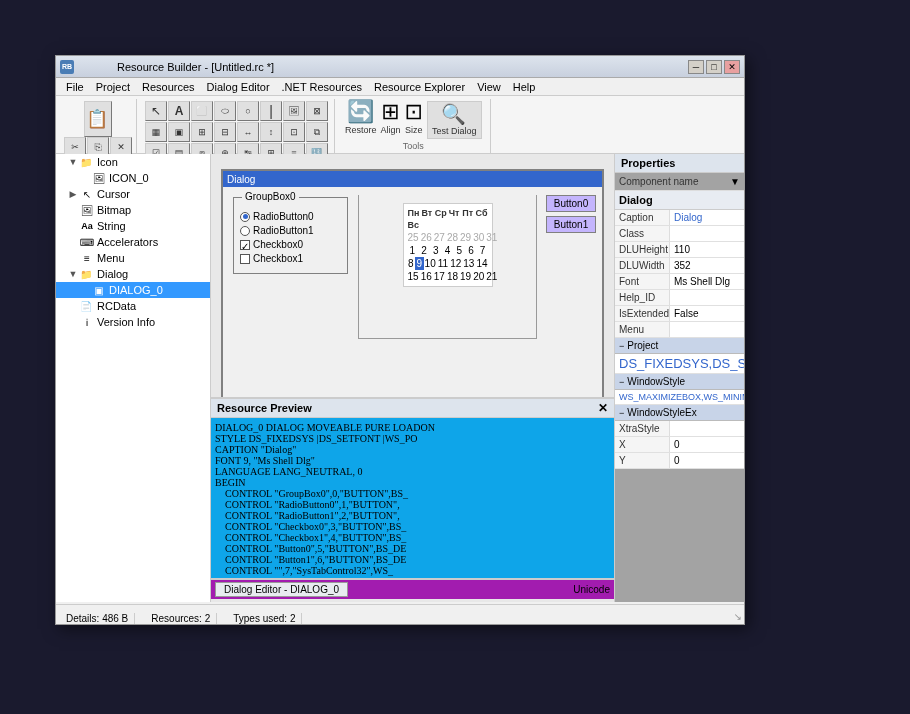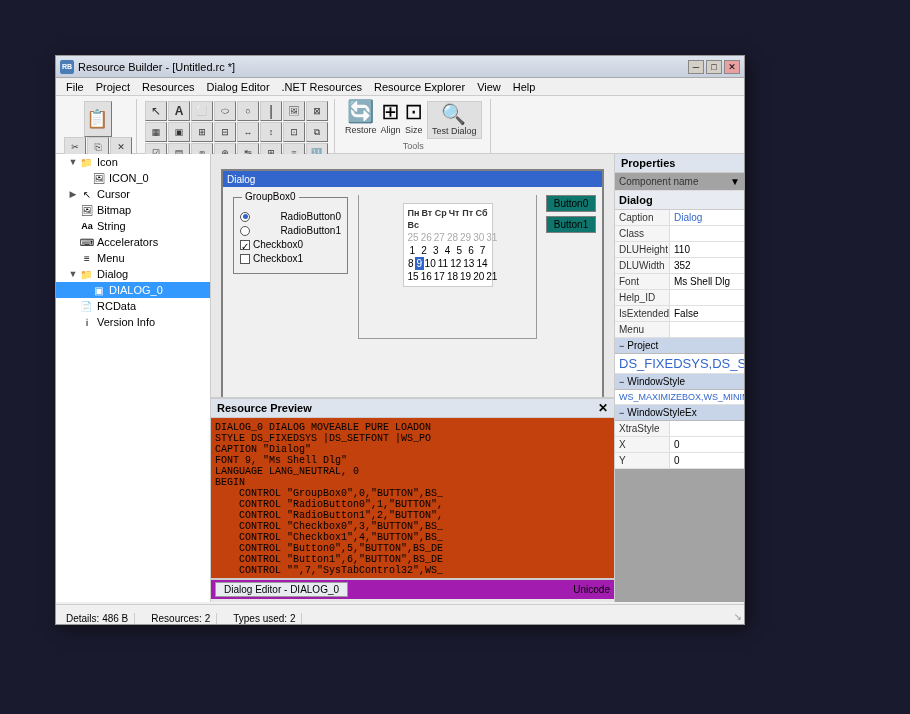--- a/index.html
+++ b/index.html
@@ -23,20 +23,21 @@
       box-shadow: 4px 4px 15px rgba(0,0,0,0.5);
     }
 
     .title-bar {
       background: linear-gradient(to bottom, #dde4ed, #c8d0de);
       height: 22px;
       display: flex;
       align-items: center;
       padding: 0 4px;
       border-bottom: 1px solid #aaa;
+      gap: 39px;
     }
 
     .title-bar-icon {
       width: 14px;
       height: 14px;
       margin-right: 4px;
       background: #4a7db5;
       border-radius: 2px;
       display: flex;
       align-items: center;
@@ -192,21 +193,20 @@
       padding: 0 3px;
       font-size: 10px;
     }
 
     .radio-btn {
       display: flex;
       align-items: center;
       gap: 3px;
       margin: 3px 0;
       font-size: 10px;
-      justify-content: space-between;
     }
 
     .radio-indicator {
       width: 10px;
       height: 10px;
       border: 1px solid #555;
       border-radius: 50%;
       background: white;
       display: flex;
       align-items: center;
@@ -282,21 +282,21 @@
       color: white;
     }
 
     .calendar-cell.prev-month {
       color: #aaa;
     }
 
     .dialog-button {
       position: absolute;
       right: 6px;
-      background: #0f766e;
+      background: #c4b5fd;
       border: 1px solid #808080;
       font-size: 10px;
       padding: 2px 6px;
       cursor: pointer;
       min-width: 50px;
       text-align: center;
     }
 
     .right-panel {
       width: 130px;
@@ -388,22 +388,22 @@
       align-items: center;
       justify-content: space-between;
     }
 
     .editor-close {
       cursor: pointer;
       font-size: 12px;
     }
 
     .editor-content {
-      background: #c2410c;
-      font-family: Liberation Mono, monospace;
+      background: #0ea5e9;
+      font-family: Liberation Serif, serif;
       font-size: 10px;
       padding: 4px;
       height: calc(100% - 22px);
       overflow-y: auto;
       white-space: pre;
       color: #000;
       border-bottom: 1px solid #ccc;
     }
 
     .editor-tab-bar {

